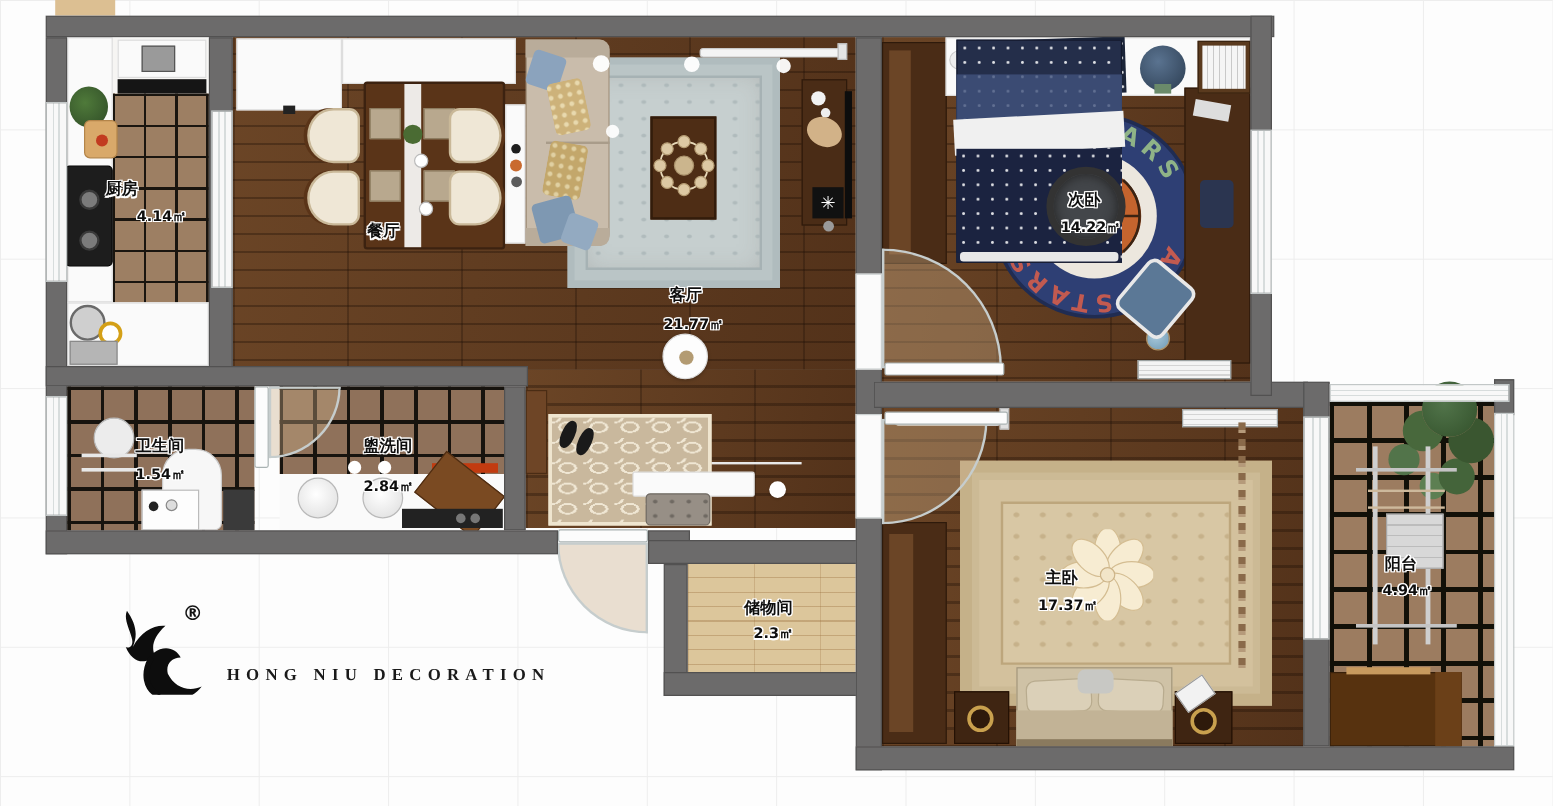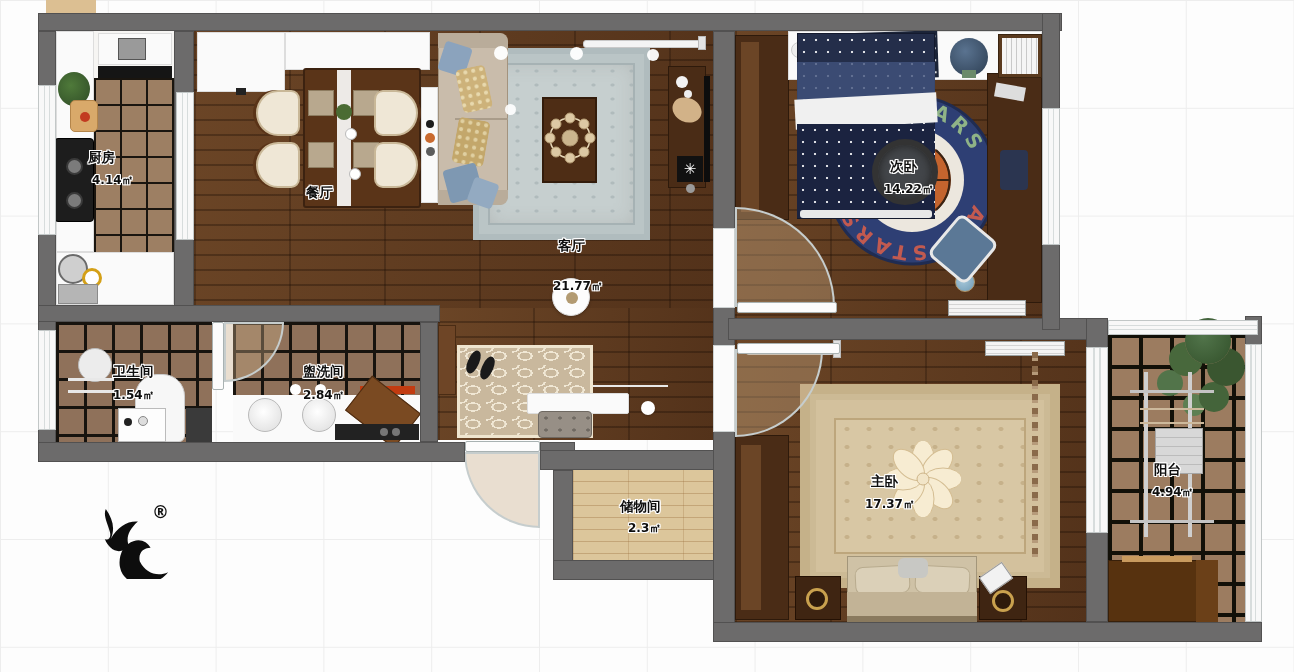--- a/index.html
+++ b/index.html
@@ -305,36 +305,37 @@
   <div class="furn dot" style="left:302px;top:398px;width:34px;height:34px;background:radial-gradient(circle at 45% 40%,#ffffff,#dcdcdc);border:1px solid #b9b9b9;z-index:2;"></div>
   <div class="furn" style="left:360px;top:386px;width:55px;height:8px;background:#c23b10;z-index:3;"></div>
   <div class="furn" style="left:352px;top:390px;width:62px;height:44px;background:#7a4a22;border:1px solid #50globe2d12;transform:rotate(38deg);z-index:3;border:1px solid #4f2d12;"></div>
   <div class="furn" style="left:335px;top:424px;width:84px;height:16px;background:#222;z-index:4;"></div>
   <div class="furn dot" style="left:380px;top:428px;width:8px;height:8px;background:#777;z-index:5;"></div>
   <div class="furn dot" style="left:392px;top:428px;width:8px;height:8px;background:#777;z-index:5;"></div>
   <div class="furn dot" style="left:290px;top:384px;width:11px;height:11px;background:#fff;z-index:4;"></div>
   <div class="furn dot" style="left:315px;top:384px;width:11px;height:11px;background:#fff;z-index:4;"></div>
 
   <div class="rname" style="left:88px;top:149px;">厨房</div>
-  <div class="rarea" style="left:92px;top:172px;">4.14㎡</div>
+  <div class="rarea" style="left:114px;top:172px;">4.14㎡</div>
   <div class="rname" style="left:306px;top:184px;">餐厅</div>
   <div class="rname" style="left:558px;top:237px;font-family:Liberation Mono, monospace;">客厅</div>
-  <div class="rarea" style="left:553px;top:278px;text-align:right;">21.77㎡</div>
+  <div class="rarea" style="left:553px;top:262px;text-align:right;">21.77㎡</div>
   <div class="rname" style="left:890px;top:158px;">次卧</div>
   <div class="rarea" style="left:884px;top:181px;">14.22㎡</div>
   <div class="rname" style="left:113px;top:363px;">卫生间</div>
   <div class="rarea" style="left:113px;top:387px;">1.54㎡</div>
   <div class="rname" style="left:303px;top:363px;">盥洗间</div>
-  <div class="rarea" style="left:303px;top:387px;">2.84㎡</div>
+  <div class="rarea" style="left:303px;top:397px;">2.84㎡</div>
   <div class="rname" style="left:620px;top:498px;">储物间</div>
   <div class="rarea" style="left:628px;top:520px;">2.3㎡</div>
   <div class="rname" style="left:871px;top:473px;text-align:center;">主卧</div>
   <div class="rarea" style="left:865px;top:496px;">17.37㎡</div>
   <div class="rname" style="left:1154px;top:461px;">阳台</div>
   <div class="rarea" style="left:1152px;top:484px;">4.94㎡</div>
 
   <svg class="abs" style="left:95px;top:505px;z-index:9;" width="80" height="74" viewBox="0 0 80 76">
     <path d="M10,4 C17,14 20,24 15,35 C22,22 33,16 43,17 C34,25 31,33 33,40 C42,33 52,36 56,44 C48,44 43,50 45,58 C51,70 63,74 74,69 C64,82 45,84 34,74 C26,66 25,54 29,46 C21,50 13,45 9,35 C13,37 16,33 14,27 C12,19 7,11 10,4 Z" fill="#0d0d0d"></path>
     <path d="M30,46 C24,58 26,70 36,76" fill="none" stroke="#0d0d0d" stroke-width="5" stroke-linecap="round"></path>
   </svg>
   <span class="logo-reg" style="left:152px;top:502px;">®</span>
+  <div class="logo-en" style="left:189px;top:556px;">HONG NIU DECORATION</div>
 
 </div>
 
 </body></html>

